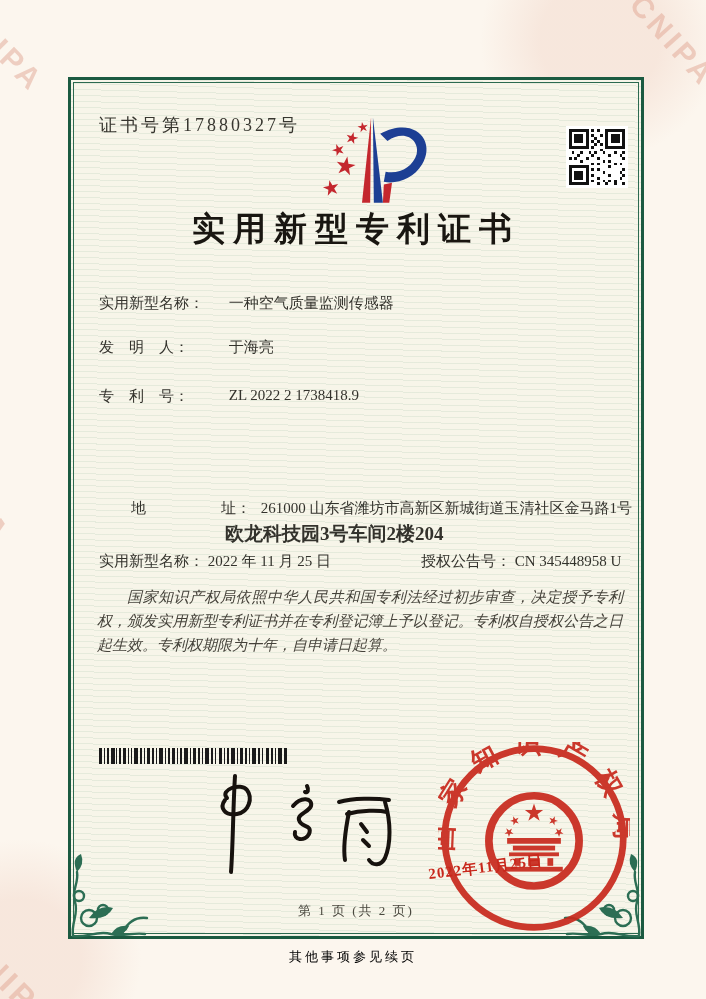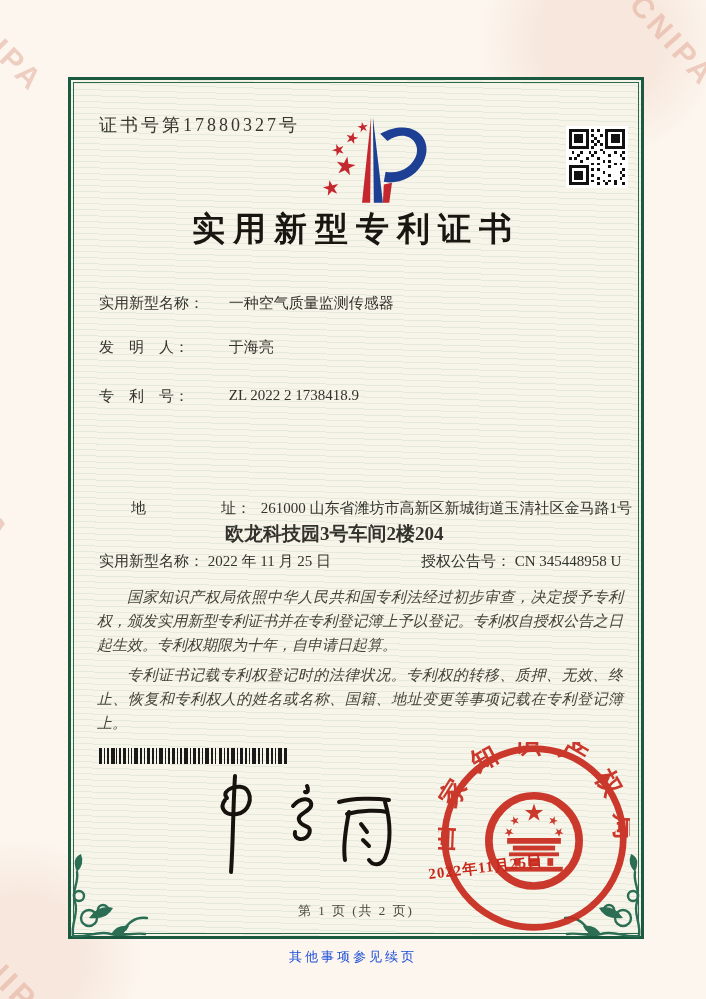--- a/index.html
+++ b/index.html
@@ -51,21 +51,21 @@
   .signature{position:absolute;left:118px;top:688px;width:230px;height:110px;}
   .flourish{position:absolute;width:100px;height:100px;bottom:-8px;}
   .flourish.bl{left:-8px;}
   .flourish.br{right:-8px;transform:scaleX(-1);}
   .pageinfo{position:absolute;left:0;top:822px;width:100%;text-align:center;
             font-size:13px;letter-spacing:2px;color:#4a483f;}
   .seal{position:absolute;left:438px;top:742px;width:192px;height:192px;opacity:.92;}
   .sealdate{position:absolute;left:428px;top:858px;font-size:15px;font-weight:bold;
             color:#c8281c;letter-spacing:1px;transform:rotate(-7deg);white-space:nowrap;}
   .footnote{position:absolute;left:0;top:948px;width:100%;text-align:center;
-            font-size:13px;letter-spacing:3px;color:#1d4ed8;}
+            font-size:13px;letter-spacing:3px;color:#000000;}
   .seal-ring{fill:none;stroke:#c8281c;stroke-width:7;}
   .seal-texttag{font-size:27px;font-weight:bold;fill:#c8281c;letter-spacing:17px;
                 font-family:"Liberation Serif","DejaVu Serif",serif;}
   .green-stroke{fill:none;stroke:#2c6e54;stroke-width:2.4;stroke-linecap:round;}
   .green-fill{fill:#2c6e54;}
 </style>
 </head>
 <body>
 
 <div class="page">
@@ -140,21 +140,20 @@
       <span class="flabel" style="width:auto;">实用新型名称：</span>
       <span class="fval">2022 年 11 月 25 日</span>
       <span class="pair2">
         <span>授权公告号：</span>
         <span>CN 345448958 U</span>
       </span>
     </div>
 
     <div class="bodytext">
       <p>国家知识产权局依照中华人民共和国专利法经过初步审查，决定授予专利权，颁发实用新型专利证书并在专利登记簿上予以登记。专利权自授权公告之日起生效。专利权期限为十年，自申请日起算。</p>
-      <p>专利证书记载专利权登记时的法律状况。专利权的转移、质押、无效、终止、恢复和专利权人的姓名或名称、国籍、地址变更等事项记载在专利登记簿上。</p>
     </div>
 
     <svg class="barcode" viewBox="0 0 190 16" preserveAspectRatio="none">
       <path fill="#1a1a1a" d="M0 0h3v16h-3z M5 0h1v16h-1z M8 0h2v16h-2z M12 0h4v16h-4z M17 0h1v16h-1z M20 0h2v16h-2z M24 0h3v16h-3z M29 0h1v16h-1z M32 0h1v16h-1z M35 0h4v16h-4z M41 0h2v16h-2z M45 0h1v16h-1z M48 0h3v16h-3z M53 0h2v16h-2z M57 0h1v16h-1z M60 0h4v16h-4z M66 0h1v16h-1z M69 0h2v16h-2z M73 0h3v16h-3z M78 0h1v16h-1z M81 0h2v16h-2z M85 0h4v16h-4z M91 0h1v16h-1z M94 0h3v16h-3z M99 0h2v16h-2z M103 0h1v16h-1z M106 0h4v16h-4z M112 0h2v16h-2z M116 0h1v16h-1z M120 0h3v16h-3z M125 0h1v16h-1z M128 0h2v16h-2z M132 0h4v16h-4z M138 0h1v16h-1z M141 0h3v16h-3z M146 0h2v16h-2z M150 0h1v16h-1z M153 0h4v16h-4z M159 0h2v16h-2z M163 0h1v16h-1z M167 0h3v16h-3z M172 0h2v16h-2z M176 0h1v16h-1z M179 0h4v16h-4z M185 0h3v16h-3z"></path>
     </svg>
 
 
     <svg class="signature" viewBox="0 0 230 110">
       <g fill="none" stroke="#17120e" stroke-width="4" stroke-linecap="round">
         <path d="M38,30 C30,22 52,14 58,22 C64,30 60,44 48,46 C36,48 30,40 36,32"></path>

